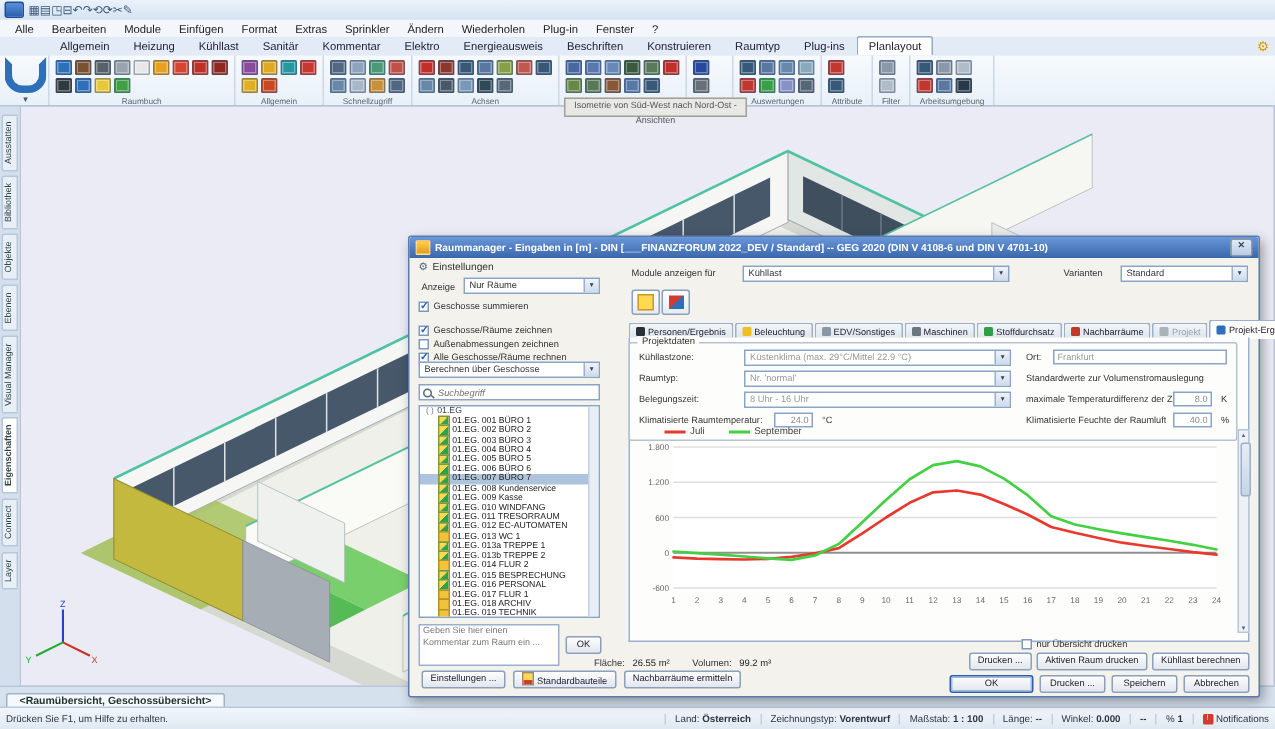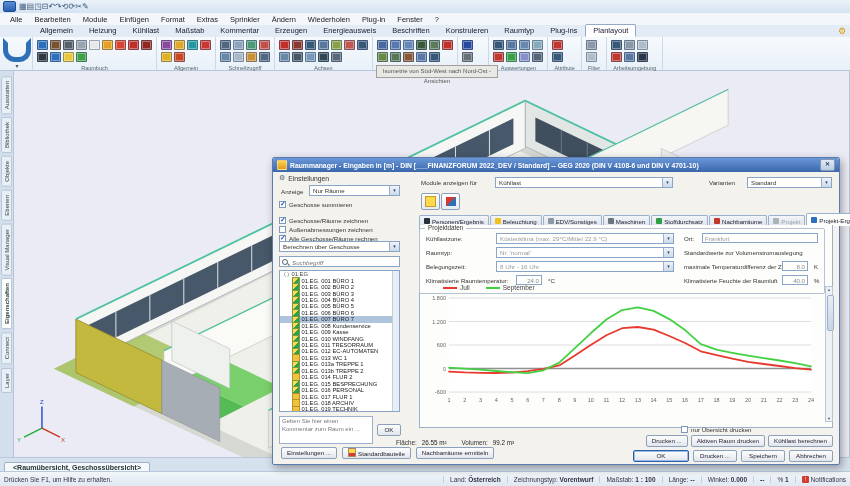--- a/index.html
+++ b/index.html
@@ -161,23 +161,23 @@
     <span class="mitem">Wiederholen</span>
     <span class="mitem">Plug-in</span>
     <span class="mitem">Fenster</span>
     <span class="mitem">?</span>
   </div>
 
 <div id="rtabs">
     <span class="rtab">Allgemein</span>
     <span class="rtab">Heizung</span>
     <span class="rtab">Kühllast</span>
-    <span class="rtab">Maßstab</span>
+    <span class="rtab">Sanitär</span>
     <span class="rtab">Kommentar</span>
-    <span class="rtab">Erzeugen</span>
+    <span class="rtab">Elektro</span>
     <span class="rtab">Energieausweis</span>
     <span class="rtab">Beschriften</span>
     <span class="rtab">Konstruieren</span>
     <span class="rtab">Raumtyp</span>
     <span class="rtab">Plug-ins</span>
     <span class="rtab active">Planlayout</span>
   </div>
 <span id="gear">⚙</span>
 
 <div id="ribbon">

